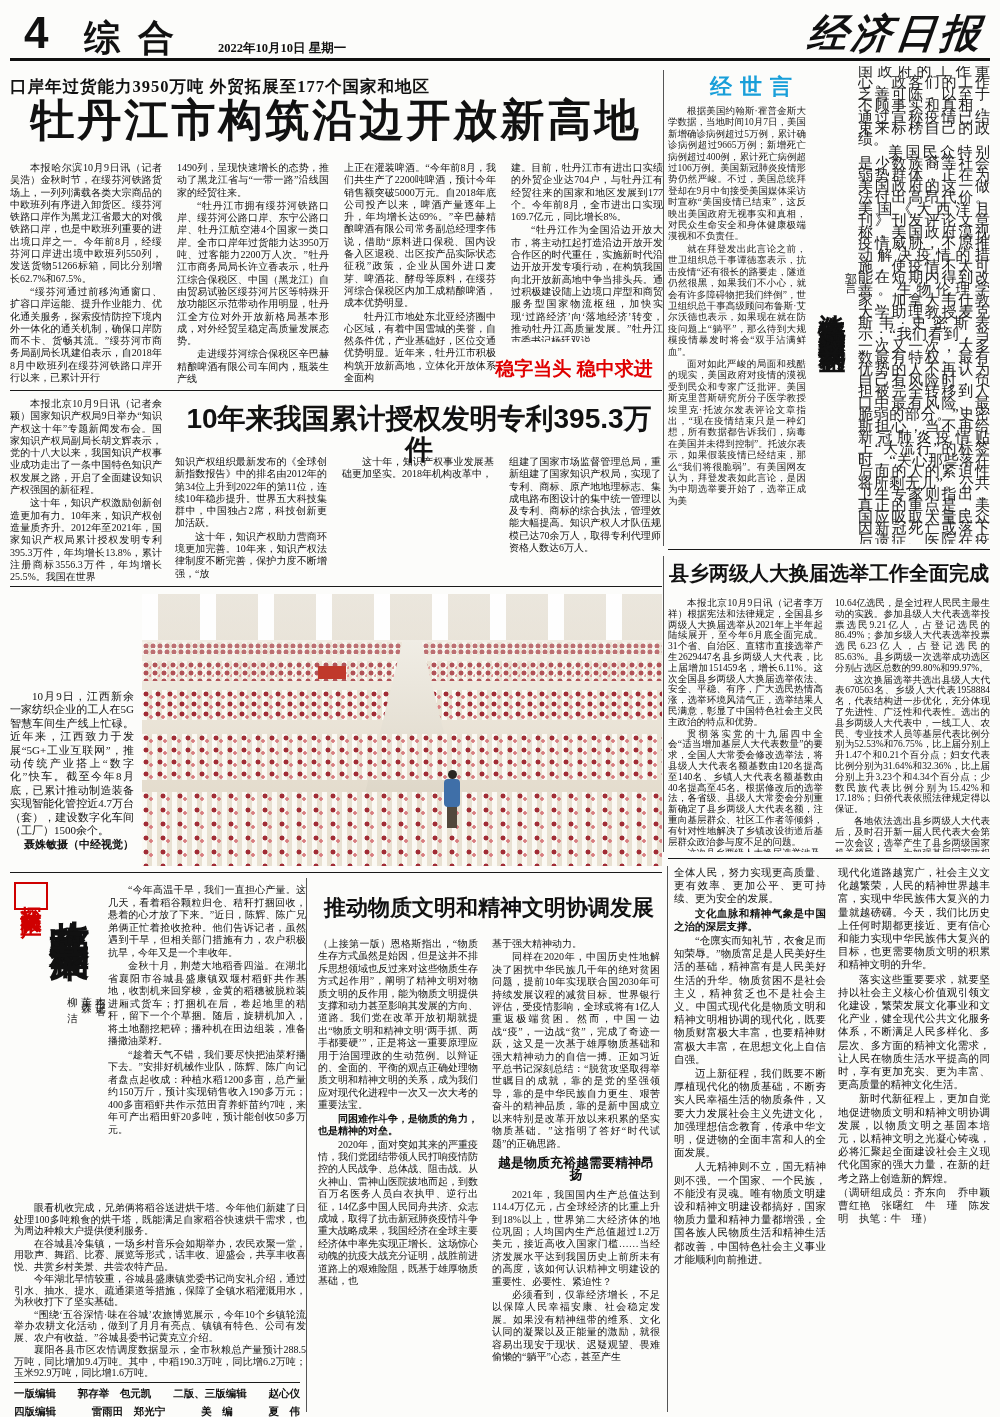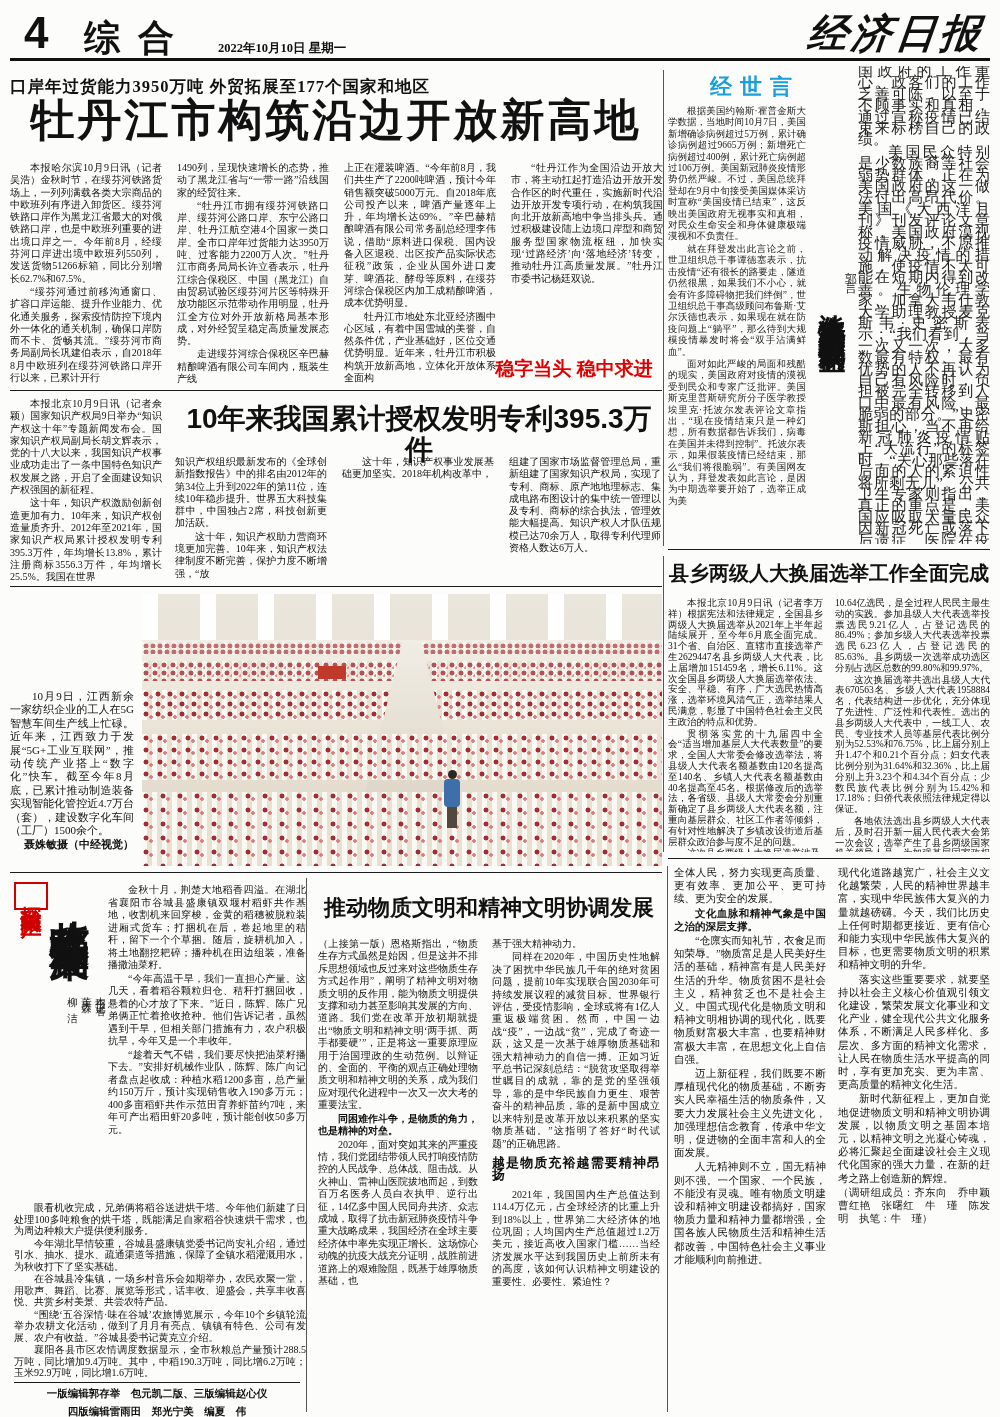--- a/index.html
+++ b/index.html
@@ -6,21 +6,21 @@
   #page{position:relative;width:1000px;height:1417px;margin:0 auto;background:#fcfcfa;
         font-family:"Liberation Serif","DejaVu Serif",serif;color:#111;overflow:hidden;}
   .abs{position:absolute;}
   .sans{font-family:"Liberation Sans","DejaVu Sans",sans-serif;}
   .hr{position:absolute;background:#1a1a1a;height:1px;}
   .vr{position:absolute;background:#555;width:1px;}
   .bcol{position:absolute;overflow:hidden;text-align:justify;}
   .bcol p{margin:0 0 1px 0;text-indent:2em;}
   .bcol p.noind{text-indent:0;}
   .bcol p.bsub{font-weight:bold;}
-  .csub{font-weight:800;text-indent:0 !important;
+  .csub{font-weight:800;text-align:center;text-indent:0 !important;
         font-family:"Liberation Sans",sans-serif;font-size:13px;margin:7px 0 !important;}
   
   #h-num{left:24px;top:8px;font-size:44px;font-weight:900;}
   #h-sec{left:84px;top:14px;font-size:36px;font-weight:900;letter-spacing:18px;}
   #h-date{left:218px;top:40px;font-size:12.5px;font-weight:bold;}
   #h-mast{right:16px;top:6px;font-size:40px;font-weight:900;font-style:italic;
           transform:skewX(-6deg);letter-spacing:4px;}
   #h-rule{left:10px;width:980px;top:58px;height:3px;background:#111;position:absolute;}
   
   #a1-kicker{left:10px;top:76px;width:652px;text-align:left;font-size:16.5px;font-weight:bold;letter-spacing:1px;}
@@ -83,21 +83,21 @@
   #qlwide{left:14px;top:1202px;width:292px;height:176px;font-size:10px;line-height:11.5px;}
   
   #ed-head{left:315px;top:893px;width:348px;text-align:center;font-size:22px;font-weight:900;}
   .edc{top:938px;height:474px;font-size:10px;line-height:12.4px;}
   #edc1{left:318px;width:160px;} #edc2{left:492px;width:168px;}
   .edr{top:866px;height:546px;font-size:10.5px;line-height:13.2px;}
   #edr1{left:674px;width:152px;} #edr2{left:838px;width:152px;}
   #edr2 .note{text-indent:0;color:#222;}
   
   #ft{left:14px;top:1387px;width:286px;font-size:10.5px;font-weight:600;}
-  .ftrow{display:flex;justify-content:center;margin-bottom:4px;}
+  .ftrow{display:flex;justify-content:space-between;margin-bottom:4px;}
 </style>
 </head>
 <body>
 
 <div id="page">
 
   <div class="abs sans" id="h-num">4</div>
   <div class="abs sans" id="h-sec">综合</div>
   <div class="abs" id="h-date">2022年10月10日  星期一</div>
   <div class="abs" id="h-mast">经济日报</div>
@@ -112,20 +112,21 @@
   <div class="bcol a1c" id="a1c2">
     <p class="noind">1490列，呈现快速增长的态势，推动了黑龙江省与“一带一路”沿线国家的经贸往来。</p>
     <p>“牡丹江市拥有绥芬河铁路口岸、绥芬河公路口岸、东宁公路口岸、牡丹江航空港4个国家一类口岸。全市口岸年过货能力达3950万吨、过客能力2200万人次。”牡丹江市商务局局长许立香表示，牡丹江综合保税区、中国（黑龙江）自由贸易试验区绥芬河片区等特殊开放功能区示范带动作用明显，牡丹江全方位对外开放新格局基本形成，对外经贸呈稳定高质量发展态势。</p>
     <p>走进绥芬河综合保税区辛巴赫精酿啤酒有限公司车间内，瓶装生产线</p>
   </div>
   <div class="bcol a1c" id="a1c3">
     <p class="noind">上正在灌装啤酒。“今年前8月，我们共生产了2200吨啤酒，预计今年销售额突破5000万元。自2018年底公司投产以来，啤酒产量逐年上升，年均增长达69%。”辛巴赫精酿啤酒有限公司常务副总经理李伟说，借助“原料进口保税、国内设备入区退税、出区按产品实际状态征税”政策，企业从国外进口麦芽、啤酒花、酵母等原料，在绥芬河综合保税区内加工成精酿啤酒，成本优势明显。</p>
     <p>牡丹江市地处东北亚经济圈中心区域，有着中国雪城的美誉，自然条件优，产业基础好，区位交通优势明显。近年来，牡丹江市积极构筑开放新高地，立体化开放体系全面构</p>
   </div>
   <div class="bcol a1c" id="a1c4">
+    <p class="noind">建。目前，牡丹江市有进出口实绩的外贸企业达704户，与牡丹江有经贸往来的国家和地区发展到177个。今年前8月，全市进出口实现169.7亿元，同比增长8%。</p>
     <p>“牡丹江作为全国沿边开放大市，将主动扛起打造沿边开放开发合作区的时代重任，实施新时代沿边开放开发专项行动，在构筑我国向北开放新高地中争当排头兵。通过积极建设陆上边境口岸型和商贸服务型国家物流枢纽，加快实现‘过路经济’向‘落地经济’转变，推动牡丹江高质量发展。”牡丹江市委书记杨廷双说。</p>
   </div>
   <div class="abs sans" id="a1-slogan">稳字当头 稳中求进</div>
   <div class="hr" style="left:10px;width:652px;top:390px;"></div>
 
   <div class="bcol" id="a2c1">
     <p>本报北京10月9日讯（记者佘颖）国家知识产权局9日举办“知识产权这十年”专题新闻发布会。国家知识产权局副局长胡文辉表示，党的十八大以来，我国知识产权事业成功走出了一条中国特色知识产权发展之路，开启了全面建设知识产权强国的新征程。</p>
     <p>这十年，知识产权激励创新创造更加有力。10年来，知识产权创造量质齐升。2012年至2021年，国家知识产权局累计授权发明专利395.3万件，年均增长13.8%，累计注册商标3556.3万件，年均增长25.5%。我国在世界</p>
   </div>
   <div class="abs sans" id="a2-head">10年来我国累计授权发明专利395.3万件</div>
@@ -195,28 +196,28 @@
   <div class="hr" style="left:668px;width:322px;top:858px;"></div>
 
   <div class="abs" id="ql-series">探访秋粮主产区</div>
   <div class="abs" id="ql-head">才收稻谷又种油菜</div>
   <div class="abs" id="ql-byline">
     <span>本报记者</span>
     <span>董庆森</span>
     <span>柳　洁</span>
   </div>
   <div class="bcol" id="qlnarrow">
+    <p>“今年高温干旱，我们一直担心产量。这几天，看着稻谷颗粒归仓、秸秆打捆回收，悬着的心才放了下来。”近日，陈辉、陈广兄弟俩正忙着抢收抢种。他们告诉记者，虽然遇到干旱，但相关部门措施有力，农户积极抗旱，今年又是一个丰收年。</p>
     <p>金秋十月，荆楚大地稻香四溢。在湖北省襄阳市谷城县盛康镇双堰村稻虾共作基地，收割机来回穿梭，金黄的稻穗被脱粒装进厢式货车；打捆机在后，卷起地里的秸秆，留下一个个草捆。随后，旋耕机加入，将土地翻挖耙碎；播种机在田边组装，准备播撒油菜籽。</p>
-    <p>“今年高温干旱，我们一直担心产量。这几天，看着稻谷颗粒归仓、秸秆打捆回收，悬着的心才放了下来。”近日，陈辉、陈广兄弟俩正忙着抢收抢种。他们告诉记者，虽然遇到干旱，但相关部门措施有力，农户积极抗旱，今年又是一个丰收年。</p>
     <p>“趁着天气不错，我们要尽快把油菜籽播下去。”安排好机械作业队，陈辉、陈广向记者盘点起收成：种植水稻1200多亩，总产量约150万斤，预计实现销售收入190多万元；400多亩稻虾共作示范田育养虾苗约7吨，来年可产出稻田虾20多吨，预计能创收50多万元。</p>
   </div>
   <div class="bcol" id="qlwide">
     <p>眼看机收完成，兄弟俩将稻谷送进烘干塔。今年他们新建了日处理100多吨粮食的烘干塔，既能满足自家稻谷快速烘干需求，也为周边种粮大户提供便利服务。</p>
+    <p>在谷城县冷集镇，一场乡村音乐会如期举办，农民欢聚一堂，用歌声、舞蹈、比赛、展览等形式，话丰收、迎盛会，共享丰收喜悦、共赏乡村美景、共尝农特产品。</p>
     <p>今年湖北旱情较重，谷城县盛康镇党委书记尚安礼介绍，通过引水、抽水、提水、疏通渠道等措施，保障了全镇水稻灌溉用水，为秋收打下了坚实基础。</p>
-    <p>在谷城县冷集镇，一场乡村音乐会如期举办，农民欢聚一堂，用歌声、舞蹈、比赛、展览等形式，话丰收、迎盛会，共享丰收喜悦、共赏乡村美景、共尝农特产品。</p>
     <p>“围绕‘五谷深情·味在谷城’农旅博览展示，今年10个乡镇轮流举办农耕文化活动，做到了月月有亮点、镇镇有特色、公司有发展、农户有收益。”谷城县委书记黄克立介绍。</p>
     <p>襄阳各县市区农情调度数据显示，全市秋粮总产量预计288.5万吨，同比增加9.4万吨。其中，中稻190.3万吨，同比增6.2万吨；玉米92.9万吨，同比增1.6万吨。</p>
   </div>
   <div class="hr" style="left:14px;width:286px;top:1382px;"></div>
   <div class="abs" id="ft">
     <div class="ftrow">
       <span>一版编辑</span>
       <span>郭存举　包元凯</span>
       <span>二版、三版编辑</span>
       <span>赵心仪</span>
@@ -233,20 +234,21 @@
   <div class="bcol edc" id="edc1">
     <p class="noind">（上接第一版）恩格斯指出，“物质生存方式虽然是始因，但是这并不排斥思想领域也反过来对这些物质生存方式起作用”，阐明了精神文明对物质文明的反作用，能为物质文明提供支撑和动力甚至影响其发展的方向、道路。我们党在改革开放初期就提出“物质文明和精神文明‘两手抓、两手都要硬’”，正是将这一重要原理应用于治国理政的生动范例。以辩证的、全面的、平衡的观点正确处理物质文明和精神文明的关系，成为我们应对现代化进程中一次又一次大考的重要法宝。</p>
     <p class="bsub">同困难作斗争，是物质的角力，也是精神的对垒。</p>
     <p>2020年，面对突如其来的严重疫情，我们党团结带领人民打响疫情防控的人民战争、总体战、阻击战。从火神山、雷神山医院拔地而起，到数百万名医务人员白衣执甲、逆行出征，14亿多中国人民同舟共济、众志成城，取得了抗击新冠肺炎疫情斗争重大战略成果，我国经济在全球主要经济体中率先实现正增长。这场惊心动魄的抗疫大战充分证明，战胜前进道路上的艰难险阻，既基于雄厚物质基础，也</p>
   </div>
   <div class="bcol edc" id="edc2">
     <p class="noind">基于强大精神动力。</p>
     <p>同样在2020年，中国历史性地解决了困扰中华民族几千年的绝对贫困问题，提前10年实现联合国2030年可持续发展议程的减贫目标。世界银行评估，受疫情影响，全球或将有1亿人重返极端贫困。然而，中国一边战“疫”，一边战“贫”，完成了奇迹一跃，这又是一次基于雄厚物质基础和强大精神动力的自信一搏。正如习近平总书记深刻总结：“脱贫攻坚取得举世瞩目的成就，靠的是党的坚强领导，靠的是中华民族自力更生、艰苦奋斗的精神品质，靠的是新中国成立以来特别是改革开放以来积累的坚实物质基础。”这指明了答好“时代试题”的正确思路。</p>
     <p class="csub">越是物质充裕越需要精神昂扬</p>
     <p>2021年，我国国内生产总值达到114.4万亿元，占全球经济的比重上升到18%以上，世界第二大经济体的地位巩固；人均国内生产总值超过1.2万美元，接近高收入国家门槛……当经济发展水平达到我国历史上前所未有的高度，该如何认识精神文明建设的重要性、必要性、紧迫性？</p>
+    <p>必须看到，仅靠经济增长，不足以保障人民幸福安康、社会稳定发展。如果没有精神纽带的维系、文化认同的凝聚以及正能量的激励，就很容易出现安于现状、迟疑观望、畏难偷懒的“躺平”心态，甚至产生</p>
   </div>
 
   <div class="bcol edr" id="edr1">
     <p class="noind">全体人民，努力实现更高质量、更有效率、更加公平、更可持续、更为安全的发展。</p>
     <p class="bsub">文化血脉和精神气象是中国之治的深层支撑。</p>
     <p>“仓廪实而知礼节，衣食足而知荣辱。”物质富足是人民美好生活的基础，精神富有是人民美好生活的升华。物质贫困不是社会主义，精神贫乏也不是社会主义。中国式现代化是物质文明和精神文明相协调的现代化，既要物质财富极大丰富，也要精神财富极大丰富，在思想文化上自信自强。</p>
     <p>迈上新征程，我们既要不断厚植现代化的物质基础，不断夯实人民幸福生活的物质条件，又要大力发展社会主义先进文化，加强理想信念教育，传承中华文明，促进物的全面丰富和人的全面发展。</p>
     <p>人无精神则不立，国无精神则不强。一个国家、一个民族，不能没有灵魂。唯有物质文明建设和精神文明建设都搞好，国家物质力量和精神力量都增强，全国各族人民物质生活和精神生活都改善，中国特色社会主义事业才能顺利向前推进。</p>
   </div>
   <div class="bcol edr" id="edr2">

